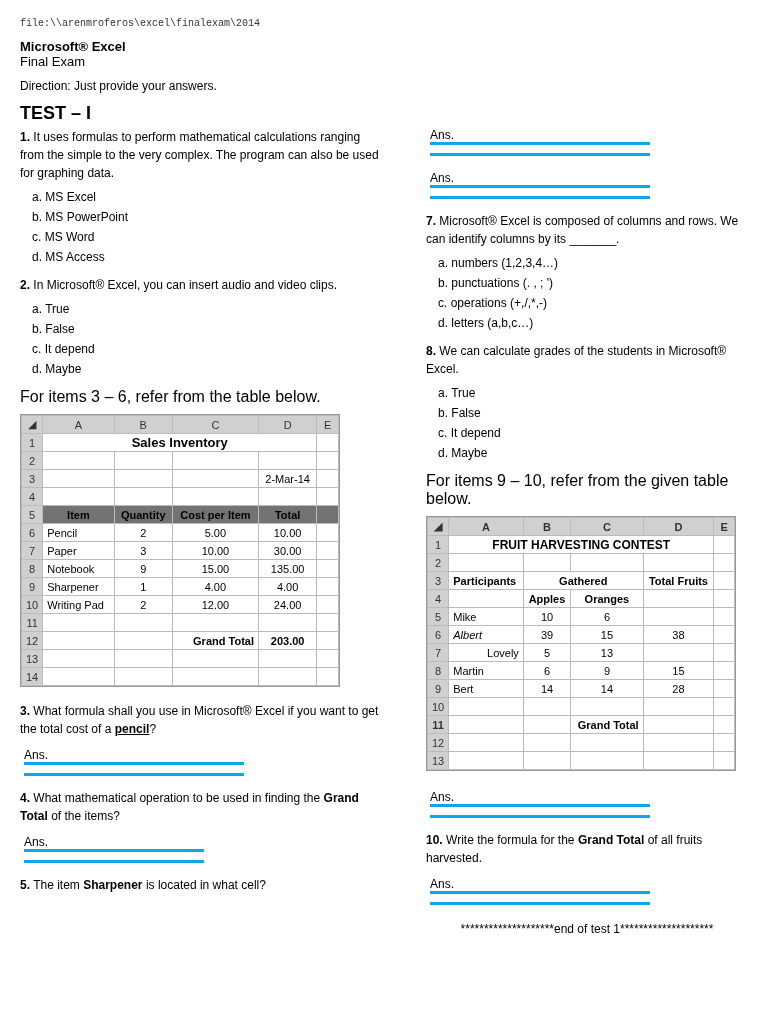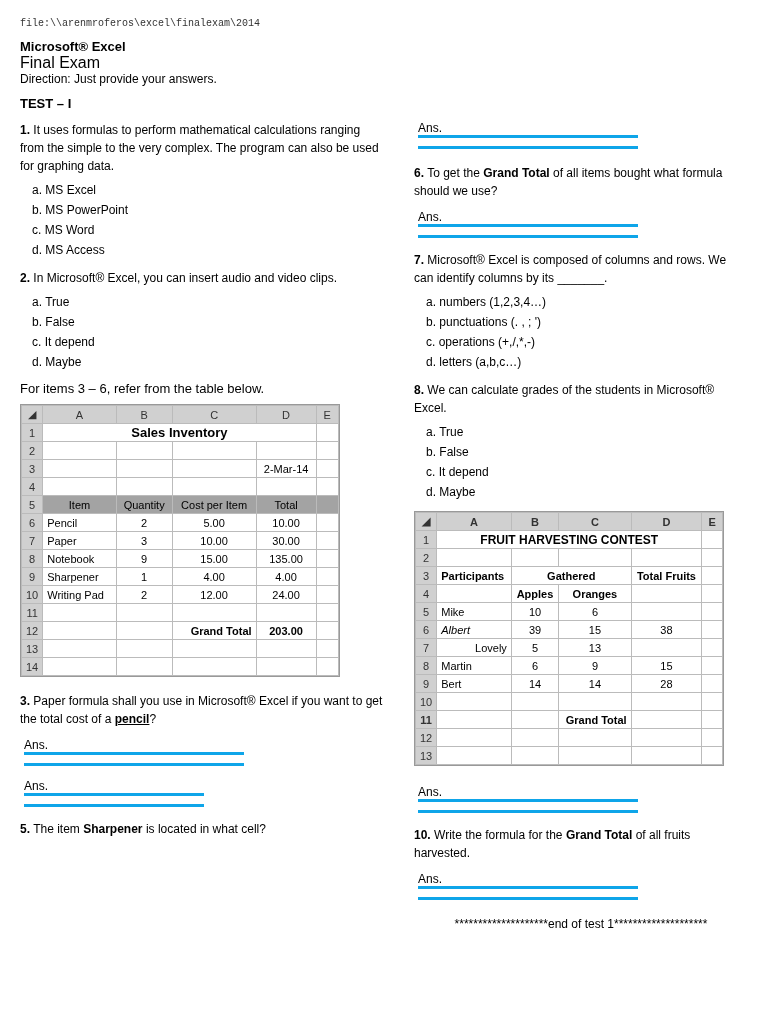--- a/index.html
+++ b/index.html
@@ -16,34 +16,34 @@
       font-family: 'Courier New', monospace;
       font-size: 10px;
       color: #333;
       margin-bottom: 10px;
     }
     .header-title {
       font-weight: bold;
       font-size: 13px;
     }
     .header-sub {
-      font-size: 16px;
+      font-size: 13px;
     }
     .direction {
       margin: 0 0 10px 0;
       font-size: 12px;
     }
     .test-label {
       font-weight: bold;
-      font-size: 13px;
-      margin-bottom: 10px;
+      font-size: 18px;
+      margin-bottom: 4px;
     }
     .two-col {
       display: flex;
-      gap: 4px;
+      gap: 16px;
       width: 100%;
     }
     .col-left {
       width: 380px;
       padding-right: 16px;
       flex-shrink: 0;
     }
     .col-right {
       flex: 1;
       padding-left: 10px;
@@ -70,21 +70,21 @@
     .ans-line span {
       display: inline-block;
       border-bottom: 3px solid #0ea5e9;
       width: 220px;
       margin-left: 4px;
     }
     .ans-line-short span {
       width: 180px;
     }
     .refer-text {
-      font-size: 13px;
+      font-size: 16px;
       margin-bottom: 8px;
     }
     
     .spreadsheet-wrap {
       margin-bottom: 12px;
       border: 1px solid #999;
       display: inline-block;
       width: 320px;
     }
     .spreadsheet-wrap table {
@@ -110,22 +110,22 @@
       background: #d0d0d0;
       font-weight: normal;
       color: #333;
     }
     .spreadsheet-wrap .title-cell {
       font-weight: bold;
       font-size: 13px;
       text-align: center;
     }
     .subheader-row td {
-      background: #a3a3a3;
-      font-weight: normal;
+      background: #737373;
+      font-weight: bold;
       font-size: 11px;
     }
     .data-row td {
       text-align: right;
     }
     .data-row td:first-child { text-align: center; }
     .data-row td.label-cell { text-align: left; }
     .grand-total-row td {
       font-weight: bold;
       text-align: right;
@@ -174,21 +174,21 @@
       text-align: right;
       font-size: 11px;
     }
     .date-row td { text-align: right; }
   </style>
 </head>
 <body>
 
 <div class="file-path">file:\\arenmroferos\excel\finalexam\2014</div>
 
-<div style="">
+<div style="margin-bottom:10px;">
   <div class="header-title">Microsoft® Excel</div>
   <div class="header-sub">Final Exam</div>
 </div>
 
 <div class="direction">Direction: Just provide your answers.</div>
 <div class="test-label">TEST – I</div>
 
 <div class="two-col">
 
   <div class="col-left">
@@ -352,28 +352,34 @@
             <td></td>
             <td></td>
           </tr>
         </tbody>
       </table>
     </div>
 
     
     <div class="question">
       <span class="question-num">3.</span>
-      <span>Paper formula shall you use in Microsoft® Excel if you want to get the total cost of a</span>
+      <span>What formula shall you use in Microsoft® Excel if you want to get the total cost of a</span>
       <span class="bold underline">pencil</span><span>?</span>
     </div>
     <div class="ans-line">
       <span>Ans.</span><span></span>
     </div>
 
     
+    <div class="question">
+      <span class="question-num">4.</span>
+      <span>What mathematical operation to be used in finding the</span>
+      <span class="bold">Grand Total</span>
+      <span>of the items?</span>
+    </div>
     <div class="ans-line ans-line-short">
       <span>Ans.</span><span></span>
     </div>
 
     
     <div class="question">
       <span class="question-num">5.</span>
       <span>The item</span>
       <span class="bold">Sharpener</span>
       <span>is located in what cell?</span>
@@ -381,26 +387,20 @@
 
   </div>
 
   <div class="col-right">
 
     <div class="ans-line" style="margin-top:0; margin-bottom:12px;">
       <span>Ans.</span><span></span>
     </div>
 
     
-    <div class="question">
-      <span class="question-num">6.</span>
-      <span>To get the</span>
-      <span class="bold">Grand Total</span>
-      <span>of all items bought what formula should we use?</span>
-    </div>
     <div class="ans-line">
       <span>Ans.</span><span></span>
     </div>
 
     
     <div class="question">
       <span class="question-num">7.</span>
       <span>Microsoft® Excel is composed of columns and rows. We can identify columns by its _______.</span>
       <div class="choices">
         <span>a. numbers (1,2,3,4…)</span>
@@ -415,20 +415,21 @@
       <span class="question-num">8.</span>
       <span>We can calculate grades of the students in Microsoft® Excel.</span>
       <div class="choices">
         <span>a. True</span>
         <span>b. False</span>
         <span>c. It depend</span>
         <span>d. Maybe</span>
       </div>
     </div>
 
+    <div class="refer-text">For items 9 – 10, refer from the given table below.</div>
 
     
     <div class="fruit-table-wrap">
       <table>
         <thead>
           <tr>
             <th class="col-header row-header">◢</th>
             <th class="col-header">A</th>
             <th class="col-header">B</th>
             <th class="col-header">C</th>

